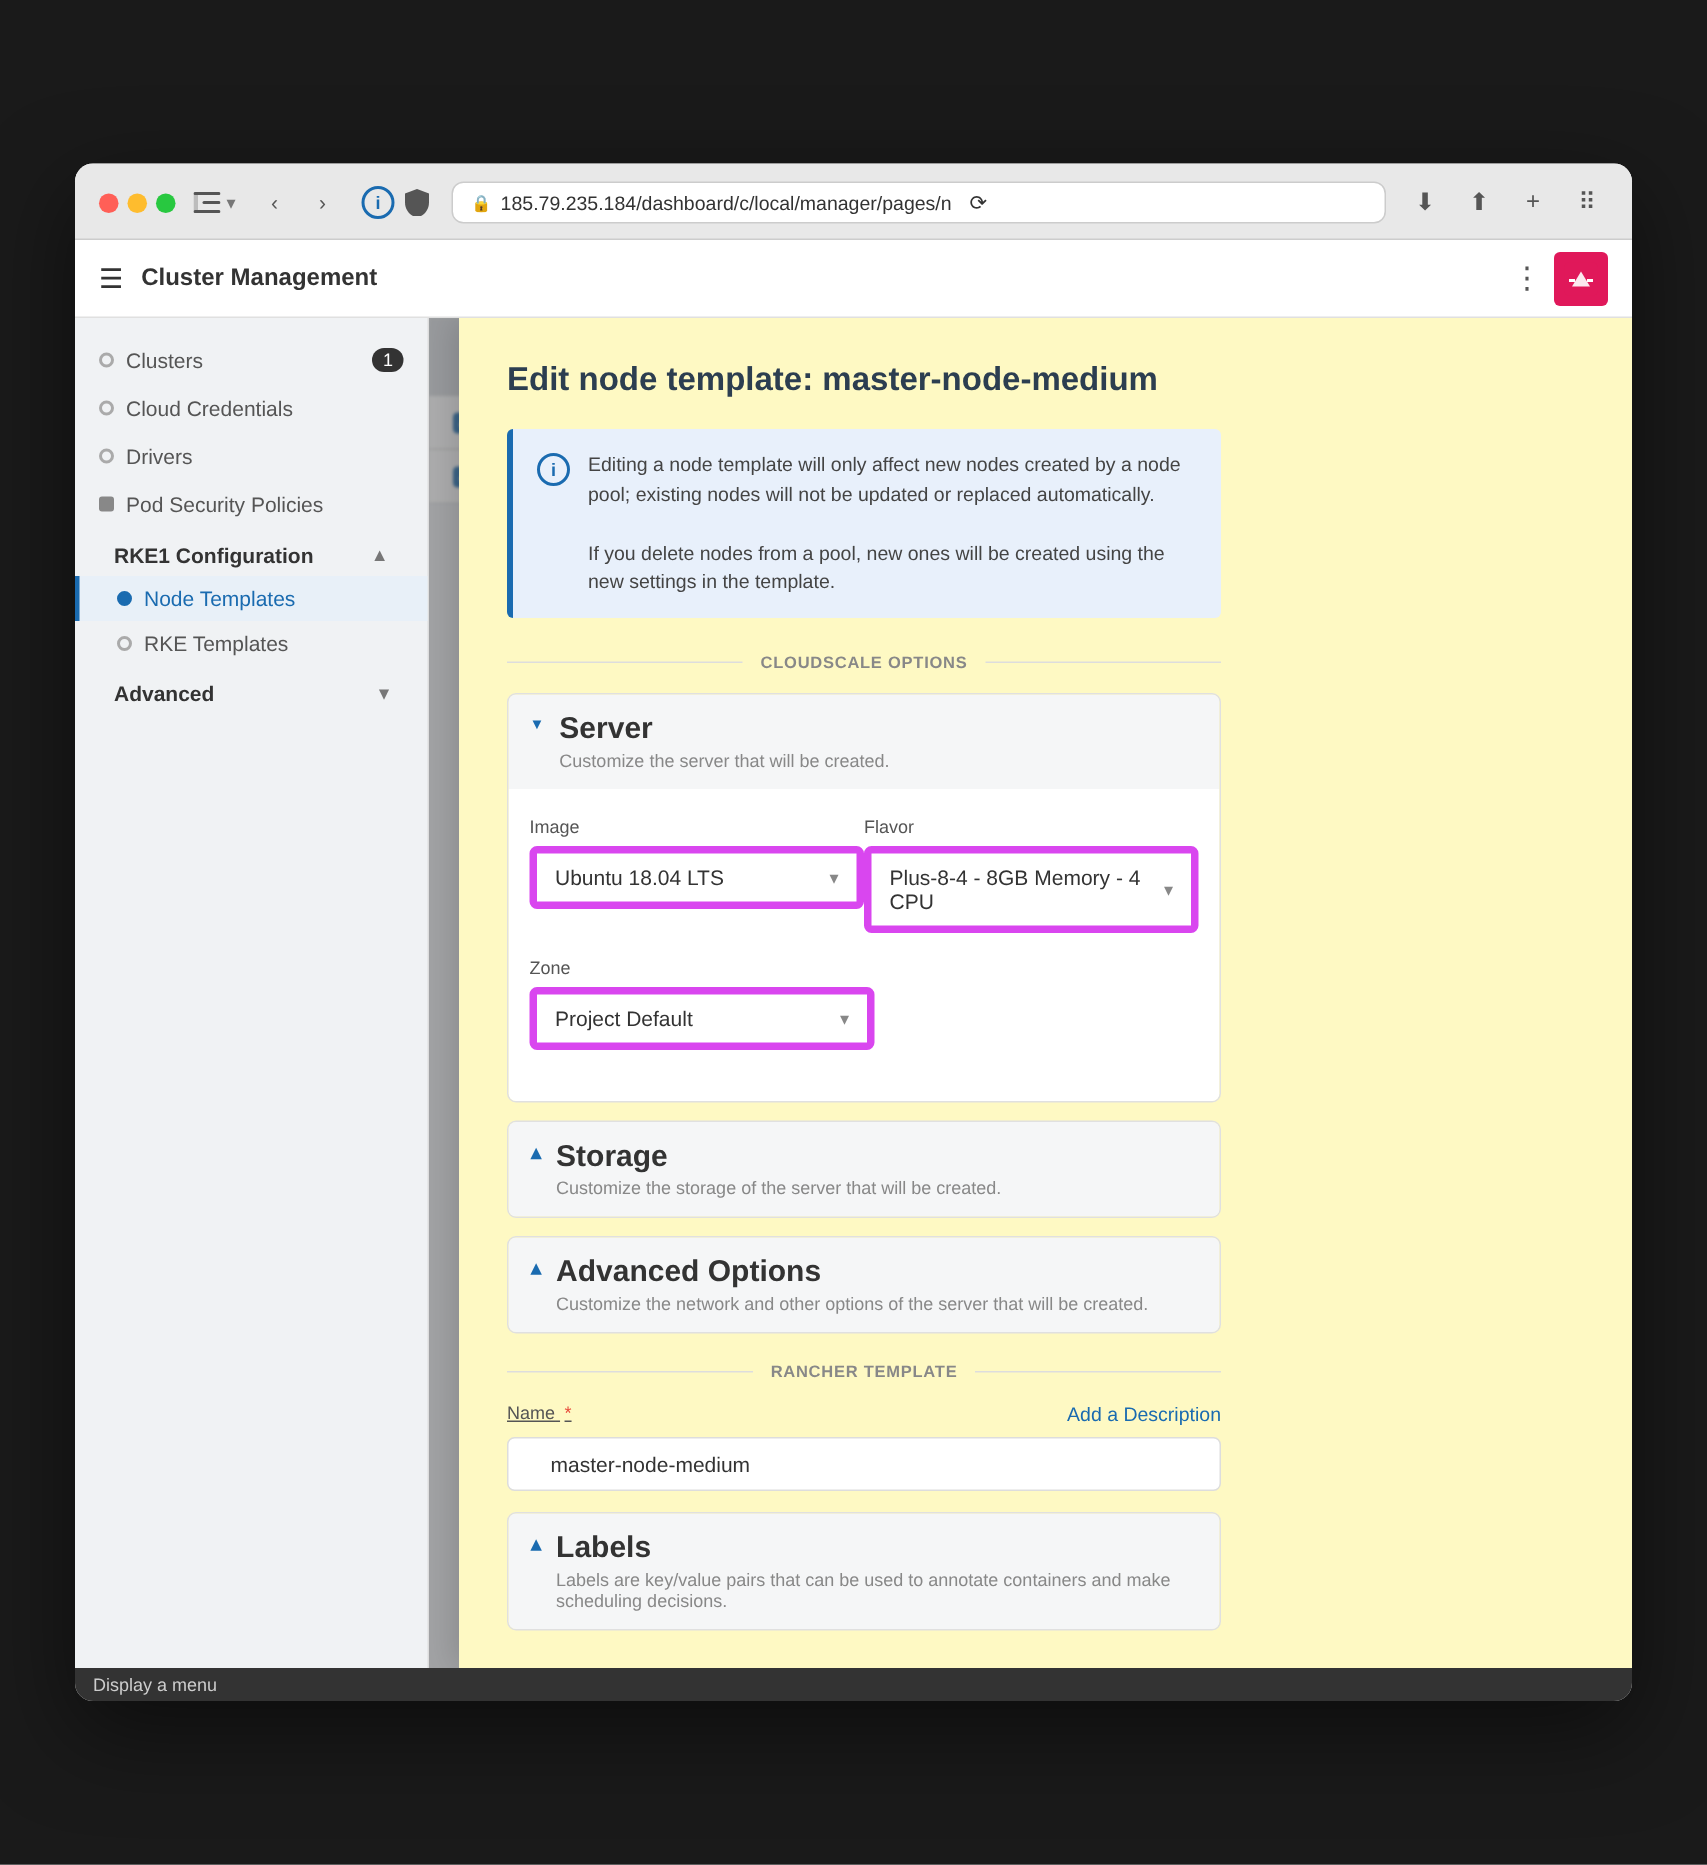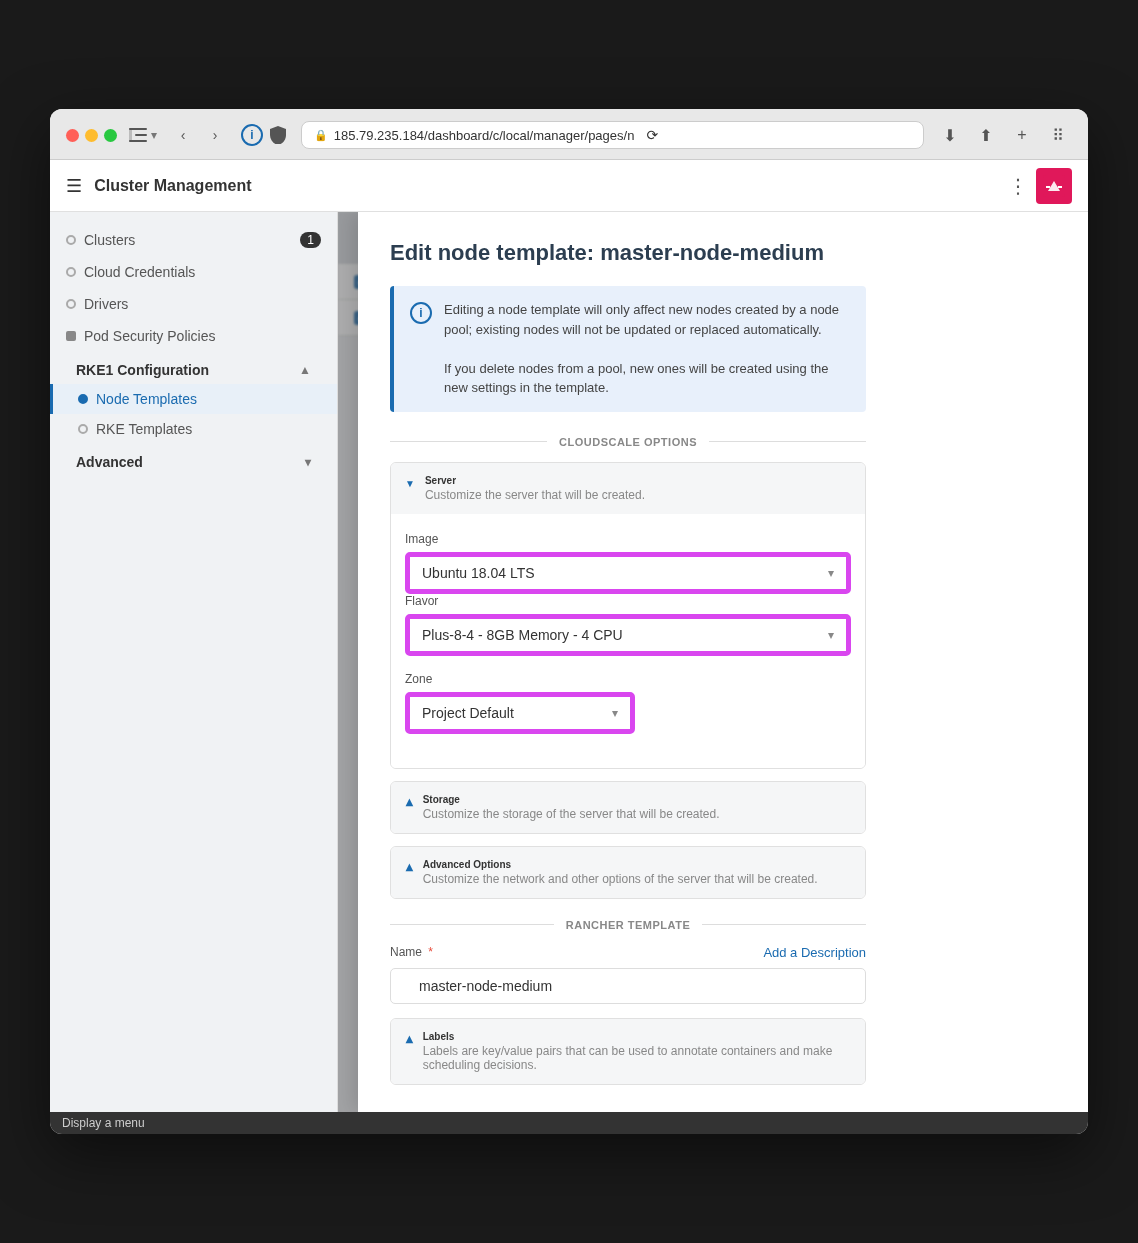--- a/index.html
+++ b/index.html
@@ -119,21 +119,21 @@
       align-items: center;
       justify-content: center;
     }
     
     .main-content {
       display: flex;
       height: 900px;
     }
     
     .sidebar {
-      width: 288px;
+      width: 236px;
       background: #f0f2f4;
       border-right: 1px solid #ddd;
       padding: 12px 0;
       flex-shrink: 0;
     }
     .sidebar-item {
       display: flex;
       align-items: center;
       padding: 8px 16px;
       cursor: pointer;
@@ -246,21 +246,21 @@
       bottom: 0;
       background: rgba(0,0,0,0.3);
     }
     
     .modal {
       position: absolute;
       top: 0;
       left: 20px;
       right: 0;
       bottom: 0;
-      background: #ffffff;
+      background: #fef9c3;
       overflow-y: auto;
       box-shadow: -4px 0 20px rgba(0,0,0,0.15);
     }
     .modal-inner {
       padding: 28px 32px;
       max-width: 540px;
     }
     .modal-title {
       font-size: 22px;
       font-weight: 600;
@@ -328,38 +328,37 @@
       align-items: flex-start;
       gap: 10px;
       cursor: pointer;
     }
     .accordion-arrow {
       color: #1a6bb0;
       font-size: 10px;
       margin-top: 3px;
     }
     .accordion-title {
-      font-size: 10px;
+      font-size: 20px;
       font-weight: 600;
       color: #333;
     }
     .accordion-subtitle {
       font-size: 12px;
       color: #888;
       margin-top: 2px;
     }
     .accordion-body {
       padding: 18px 14px;
       background: white;
     }
     
     .form-row {
       display: flex;
       margin-bottom: 16px;
-      flex-direction: column;
     }
     .form-group {
       flex: 1;
     }
     .form-label {
       font-size: 12px;
       font-weight: 500;
       color: #555;
       margin-bottom: 6px;
       display: block;
@@ -646,21 +645,21 @@
 
           
           <div class="section-divider">
             <div class="section-divider-line"></div>
             <span class="section-divider-text">RANCHER TEMPLATE</span>
             <div class="section-divider-line"></div>
           </div>
 
           
           <div class="rancher-template-header">
-            <label class="form-label" style="margin-bottom:0;">
+            <label class="form-label" style="margin-bottom:0;text-decoration:underline;">
               <span>Name</span>
               <span class="required-star">*</span>
             </label>
             <a class="add-desc-link">Add a Description</a>
           </div>
           <input type="text" class="name-input" value="master-node-medium" style="">
 
           
           <div class="accordion" style="margin-top:14px;">
             <div class="accordion-header">

